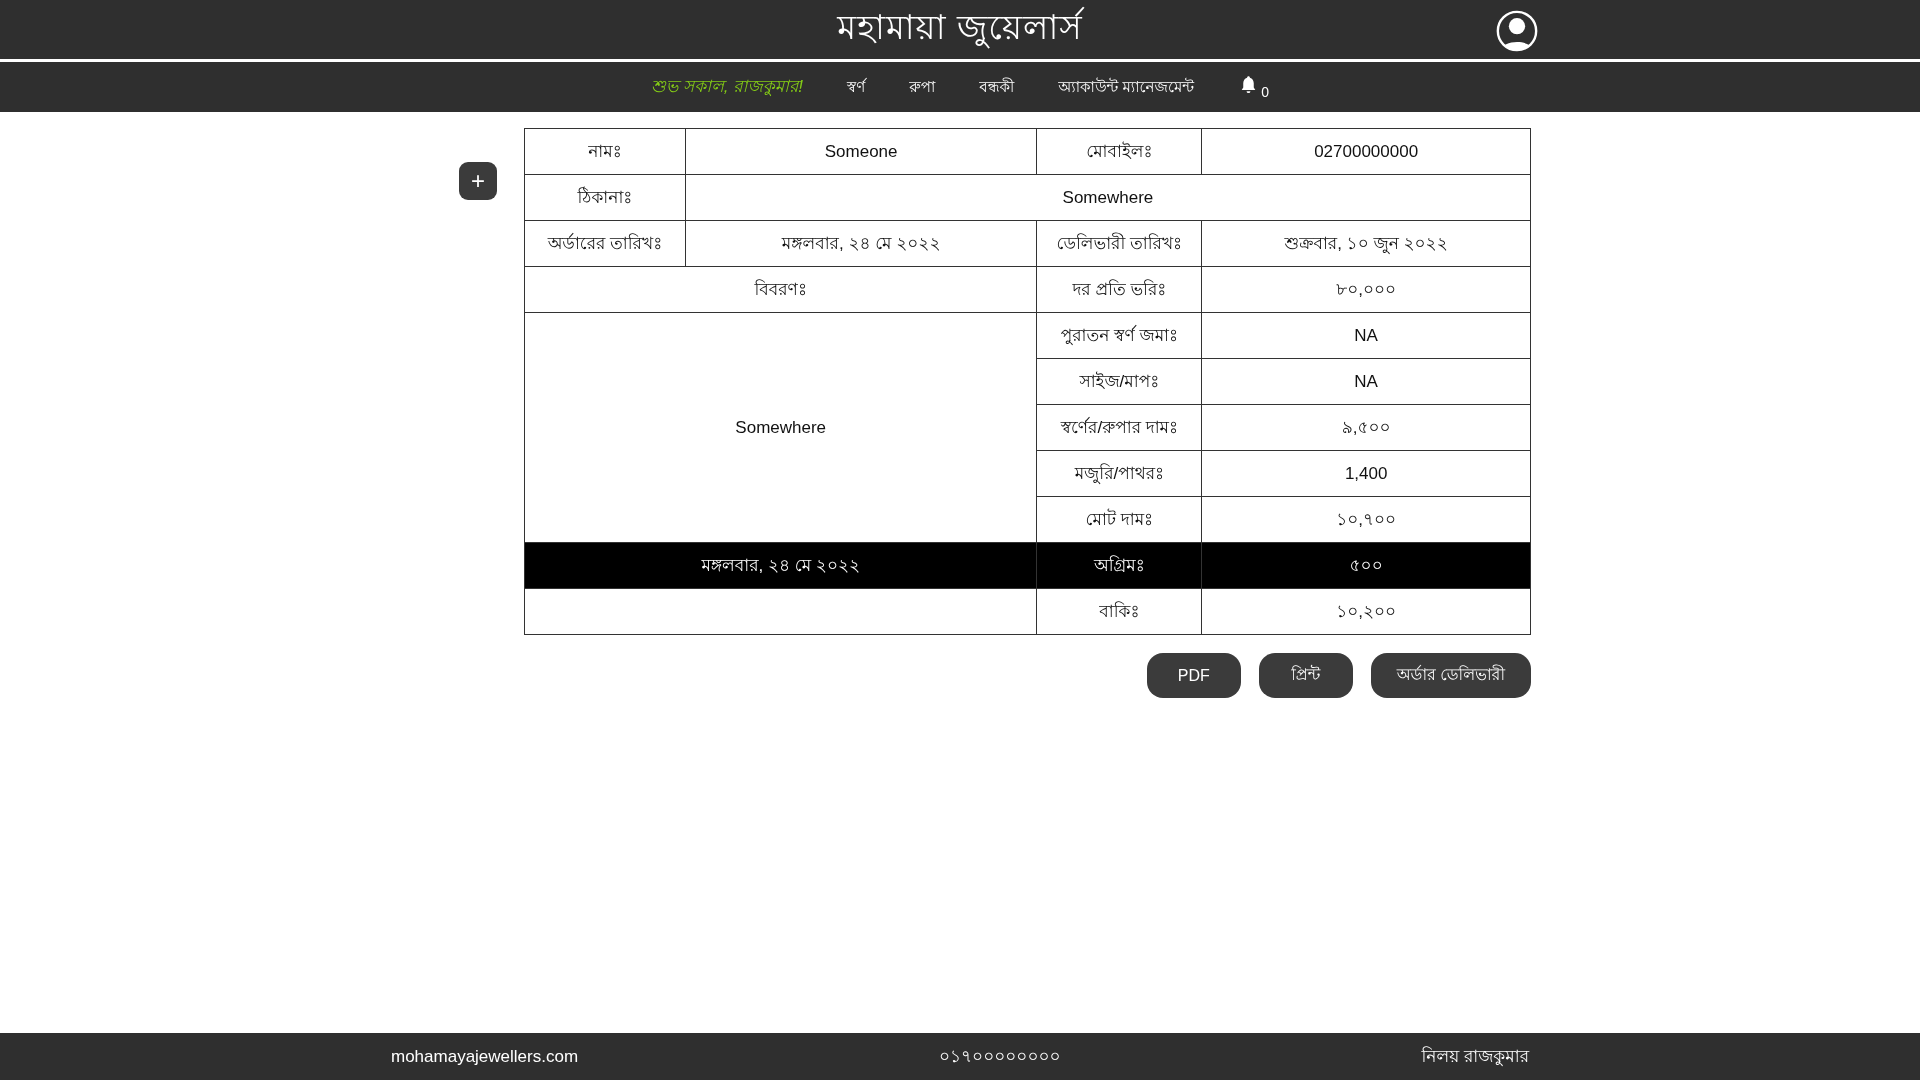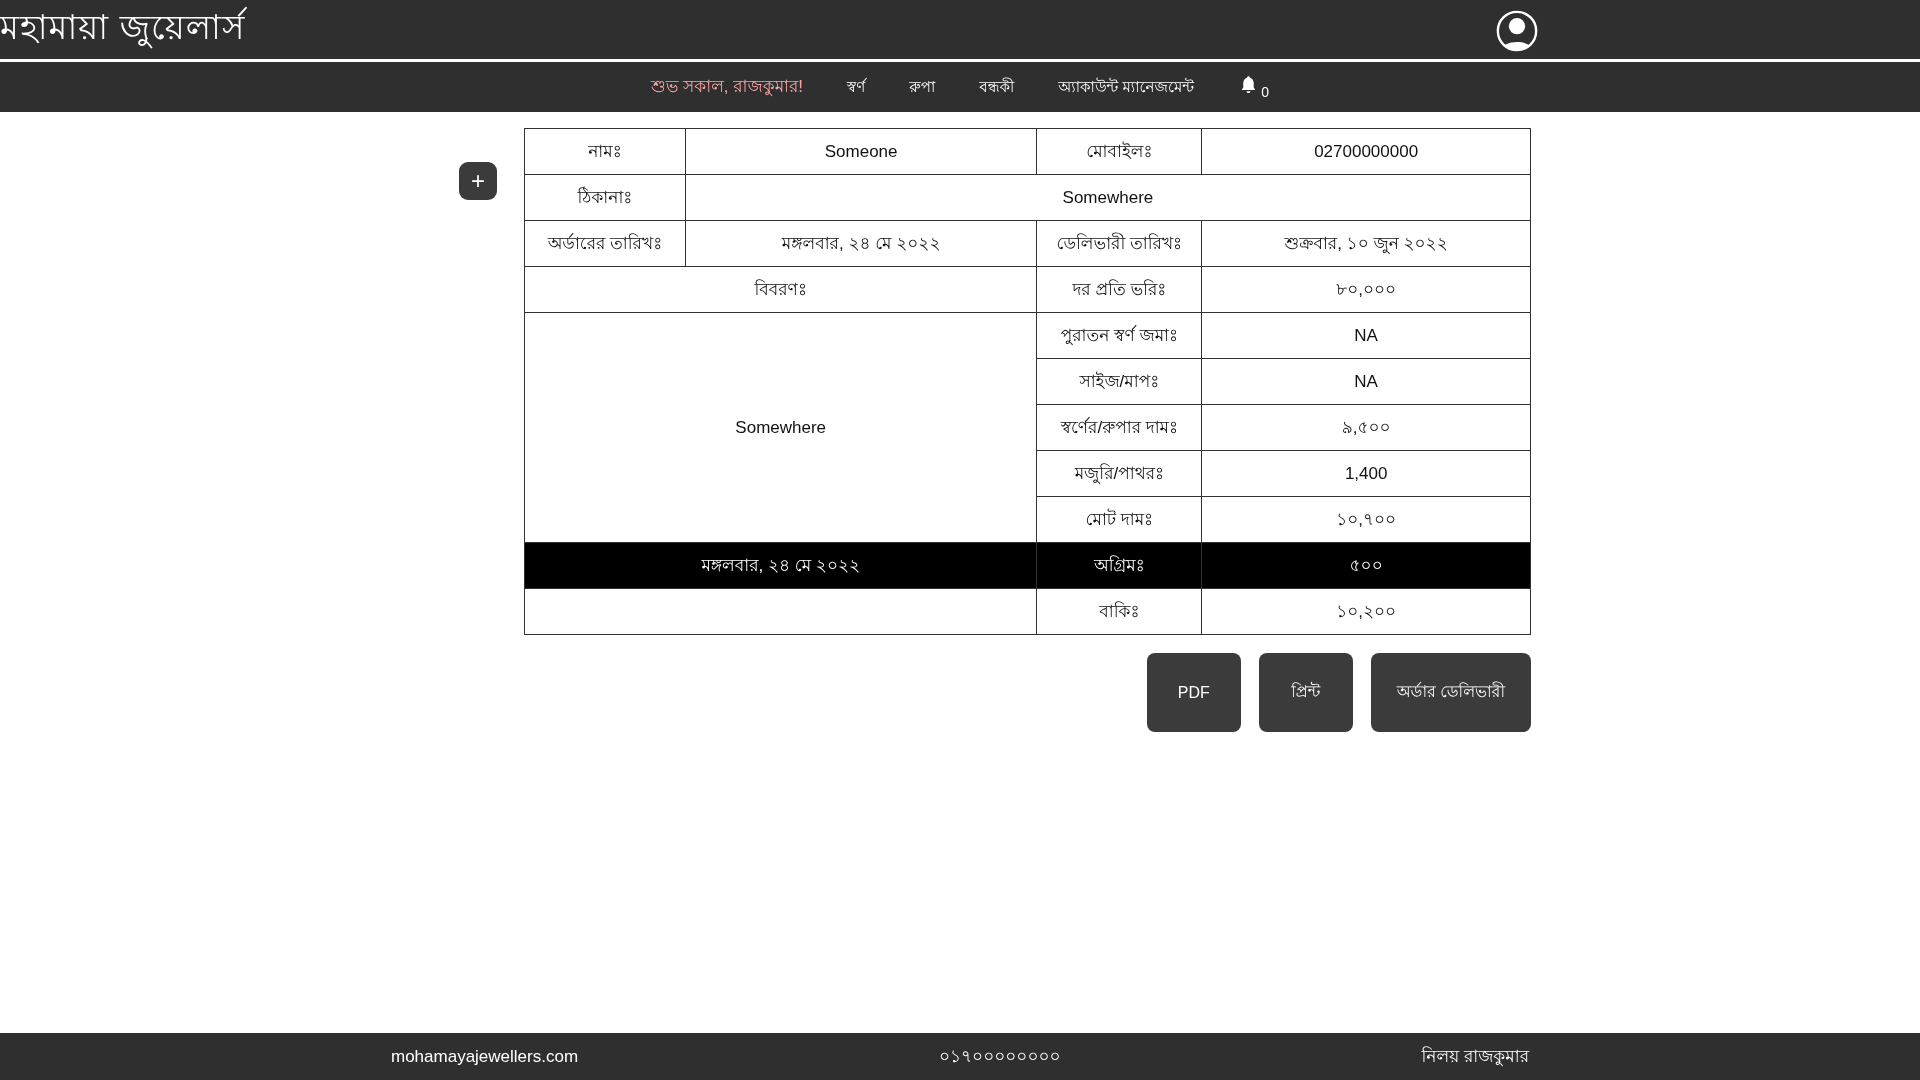--- a/index.html
+++ b/index.html
@@ -11,20 +11,21 @@
     flex-direction: column;
     overflow: hidden;
   }
   
   .topbar {
     background: #2f2f2f;
     height: 62px;
     position: relative;
     display: flex;
     align-items: center;
+    justify-content: center;
     border-bottom: 3px solid #ffffff;
   }
   .topbar h1 {
     color: #ffffff;
     font-size: 34px;
     font-weight: 400;
     letter-spacing: 1px;
   }
   .avatar-btn {
     position: absolute;
@@ -40,21 +41,21 @@
   .navbar {
     background: #2f2f2f;
     height: 50px;
     display: flex;
     align-items: center;
     justify-content: center;
     gap: 44px;
     color: #ffffff;
     font-size: 17px;
   }
-  .navbar .greeting { color: #fca5a5; }
+  .navbar .greeting { color: #84cc16; font-style: italic; }
   .nav-link {
     background: none; border: none;
     color: #ffffff; font-size: 15px;
     font-family: inherit;
     cursor: pointer;
   }
   .bell-wrap {
     display: flex; align-items: flex-end; gap: 2px;
     background: none; border: none; cursor: pointer;
     color: #ffffff; font-size: 14px;
@@ -109,24 +110,24 @@
   .actions {
     display: flex;
     justify-content: flex-end;
     gap: 18px;
     margin-top: 18px;
   }
   .action-btn {
     background: #3b3b3b;
     color: #ffffff;
     border: none;
-    border-radius: 8px;
+    border-radius: 16px;
     font-size: 16px;
     font-family: inherit;
-    padding: 26px 26px;
+    padding: 9px 26px;
     min-width: 94px;
     cursor: pointer;
   }
   
   footer {
     background: #2f2f2f;
     height: 47px;
     margin-top: auto;
     display: flex;
     align-items: center;

